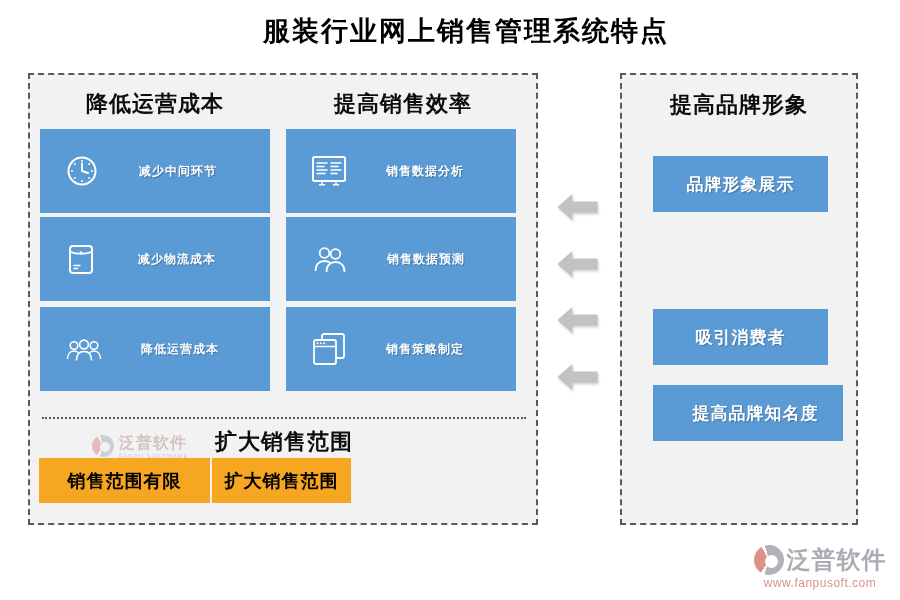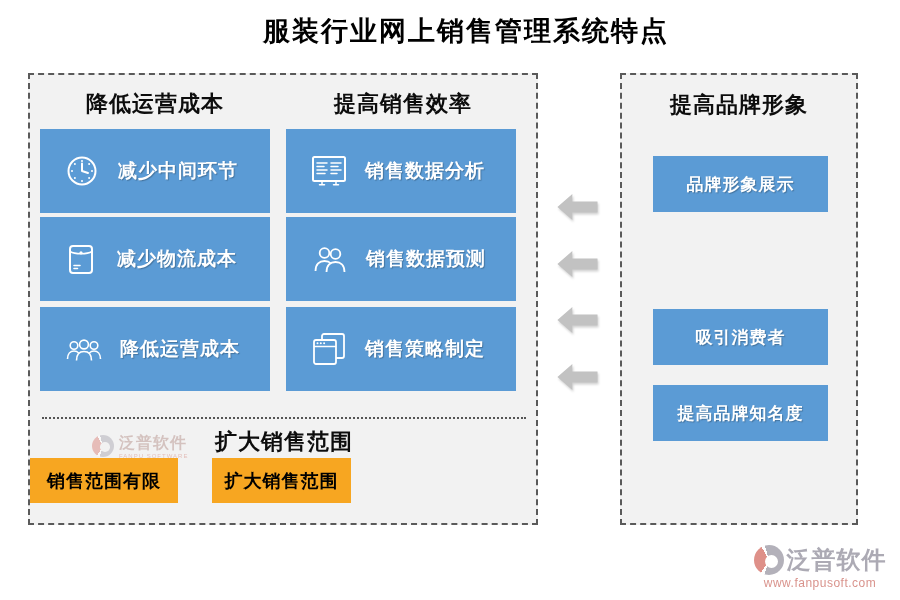--- a/index.html
+++ b/index.html
@@ -23,50 +23,50 @@
   .hdr-l{left:10px;width:230px;}
   .hdr-r{left:258px;width:230px;}
   .bluebox{
     position:absolute;width:230px;height:84px;background:#5B9BD5;color:#fff;
     display:flex;align-items:center;z-index:2;
   }
   .bb-l{left:10px;} .bb-r{left:256px;}
   .bb-1{top:54px;} .bb-2{top:142px;} .bb-3{top:232px;}
   .bluebox .icon{margin-left:24px;flex:0 0 auto;display:flex;align-items:center;}
   .bluebox .label{
-    flex:1;text-align:center;margin-right:14px;font-size:19px;font-weight:bold;
+    flex:1;text-align:center;margin-right:14px;font-size:12px;font-weight:bold;
     letter-spacing:1px;text-shadow:1px 1px 1px rgba(0,0,0,0.25);
   }
   .dot-divider{
     position:absolute;left:12px;top:342px;width:484px;height:0;
     border-top:2px dotted #555;z-index:1;
   }
   .expand-header{
     position:absolute;top:352px;left:0;width:508px;text-align:center;
     font-size:22px;font-weight:bold;color:#0d0d0d;letter-spacing:1px;z-index:2;
   }
   .orangebox{
     position:absolute;top:383px;height:45px;background:#F7A621;color:#000;
     font-size:18px;font-weight:bold;letter-spacing:1px;
     display:flex;align-items:center;justify-content:center;z-index:2;
   }
-  .ob-1{left:0;width:148px;font-family:Liberation Serif, serif;}
+  .ob-1{left:9px;width:171px;font-family:Liberation Serif, serif;}
   .ob-2{left:182px;width:139px;}
   .ob-3{left:337px;width:151px;}
   .rp-header{
     position:absolute;top:15px;left:0;width:234px;text-align:center;
     font-size:22px;font-weight:bold;color:#0d0d0d;letter-spacing:1px;
   }
   .rp-box{
     position:absolute;left:31px;width:175px;height:56px;background:#5B9BD5;color:#fff;
     font-size:17px;font-weight:bold;letter-spacing:1px;
     display:flex;align-items:center;justify-content:center;
     text-shadow:1px 1px 1px rgba(0,0,0,0.25);
   }
-  .rp-1{top:81px;} .rp-2{top:158px;} .rp-3{top:234px;} .rp-4{top:310px;}
+  .rp-1{top:81px;} .rp-2{top:158px;} .rp-3{top:234px;} .rp-4{top:310px;padding-left:15px;}
   .arrow{
     position:absolute;left:555px;width:44px;height:28px;
     filter:drop-shadow(1px 2px 1px rgba(0,0,0,0.18));
   }
   .ar-1{top:193px;} .ar-2{top:250px;} .ar-3{top:306px;} .ar-4{top:363px;}
   
   .fp-glyph{
     position:relative;border-radius:50%;flex:0 0 auto;
     background:conic-gradient(#B3B1BA 0 198deg,#ffffff 198deg 212deg,
       #DE9089 212deg 330deg,#ffffff 330deg 344deg,#B3B1BA 344deg 360deg);

